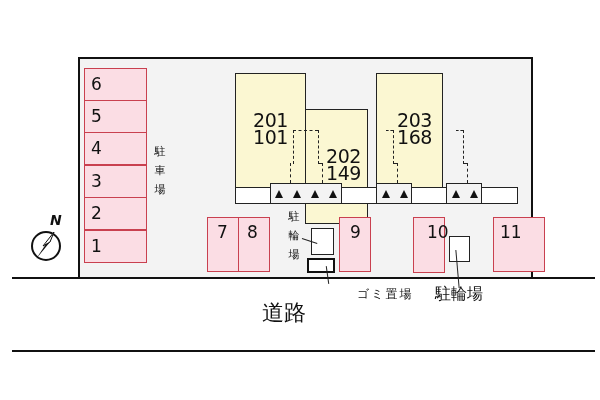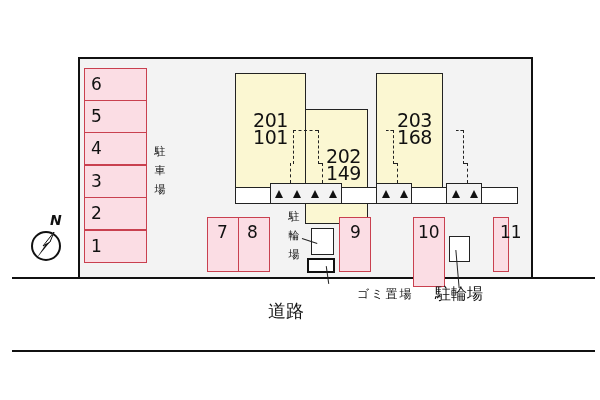--- a/index.html
+++ b/index.html
@@ -92,28 +92,28 @@
 
   <div class="abs dash-h" style="left:221px;top:57px;width:7px;"></div>
   <div class="abs dash-v" style="left:228px;top:57px;height:34px;"></div>
   <div class="abs dash-h" style="left:228px;top:90px;width:4px;"></div>
   <div class="abs dash-v" style="left:232px;top:90px;height:20px;"></div>
 </div>
 
 <div class="abs park" style="left:207px;top:217px;width:32px;height:55px;padding:6px 0 0 9px;"><span>7</span></div>
 <div class="abs park" style="left:238px;top:217px;width:32px;height:55px;padding:6px 0 0 8px;"><span>8</span></div>
 <div class="abs park" style="left:339px;top:217px;width:32px;height:55px;padding:6px 0 0 10px;"><span>9</span></div>
-<div class="abs park" style="left:413px;top:217px;width:32px;height:70px;padding:6px 0 0 4px;"><span>10</span></div>
-<div class="abs park" style="left:493px;top:217px;width:16px;height:55px;padding:6px 0 0 6px;"><span>11</span></div>
+<div class="abs park" style="left:413px;top:217px;width:32px;height:56px;padding:6px 0 0 13px;"><span>10</span></div>
+<div class="abs park" style="left:493px;top:217px;width:52px;height:55px;padding:6px 0 0 6px;"><span>11</span></div>
 
 <div class="abs vlabel" style="left:284px;top:207px;">駐輪場</div>
 <div class="abs box" style="left:311px;top:228px;width:23px;height:27px;"></div>
 <div class="abs leader" style="left:302px;top:238px;width:16px;height:1px;transform:rotate(18deg);transform-origin:left;"></div>
 
 <div class="abs trash" style="left:307px;top:258px;width:28px;height:15px;"></div>
 <div class="abs leader" style="left:327px;top:266px;width:1px;height:18px;transform:rotate(-8deg);"></div>
 <div class="abs small-lbl" style="left:324px;top:288px;margin-left:33px;">ゴミ置場</div>
 
 <div class="abs box" style="left:449px;top:236px;width:21px;height:26px;"></div>
 <div class="abs leader" style="left:457px;top:250px;width:1px;height:38px;transform:rotate(-5deg);"></div>
 <div class="abs lbl" style="left:435px;top:286px;font-size:16px;">駐輪場</div>
 
-<div class="abs lbl" style="left:268px;top:302px;font-size:18px;">道路</div>
+<div class="abs lbl" style="left:262px;top:302px;font-size:22px;">道路</div>
 
 </body></html>

